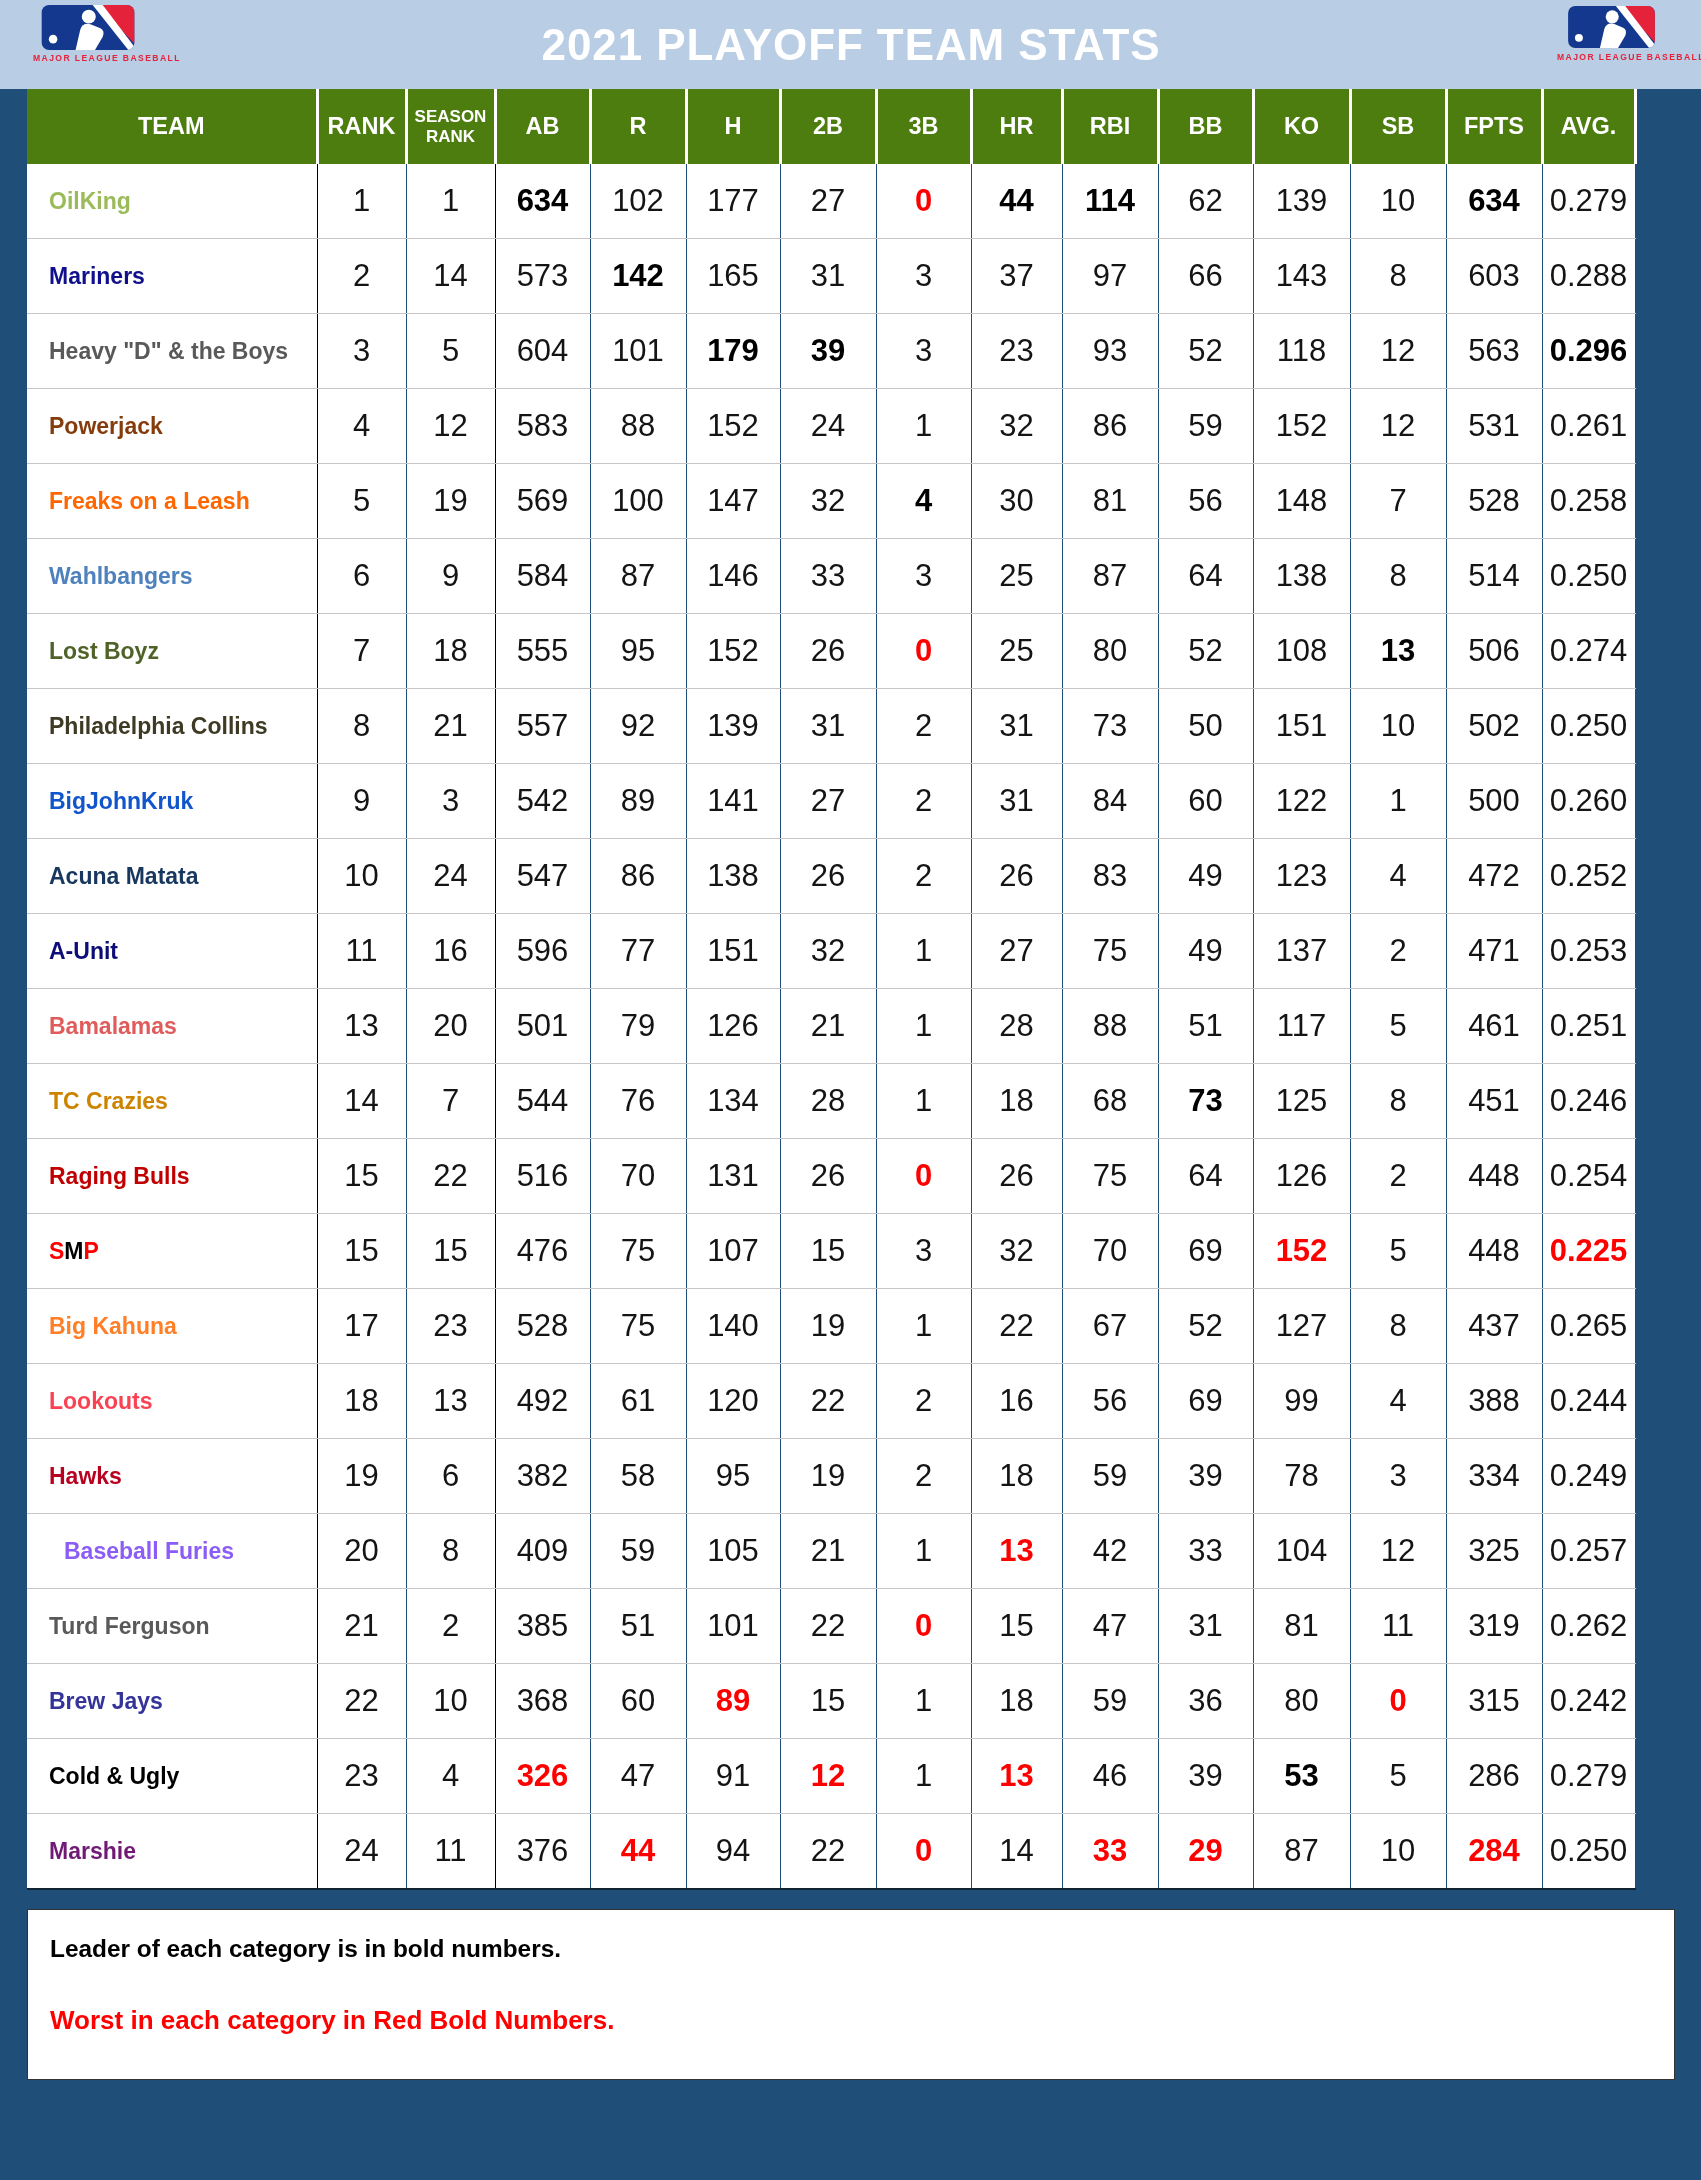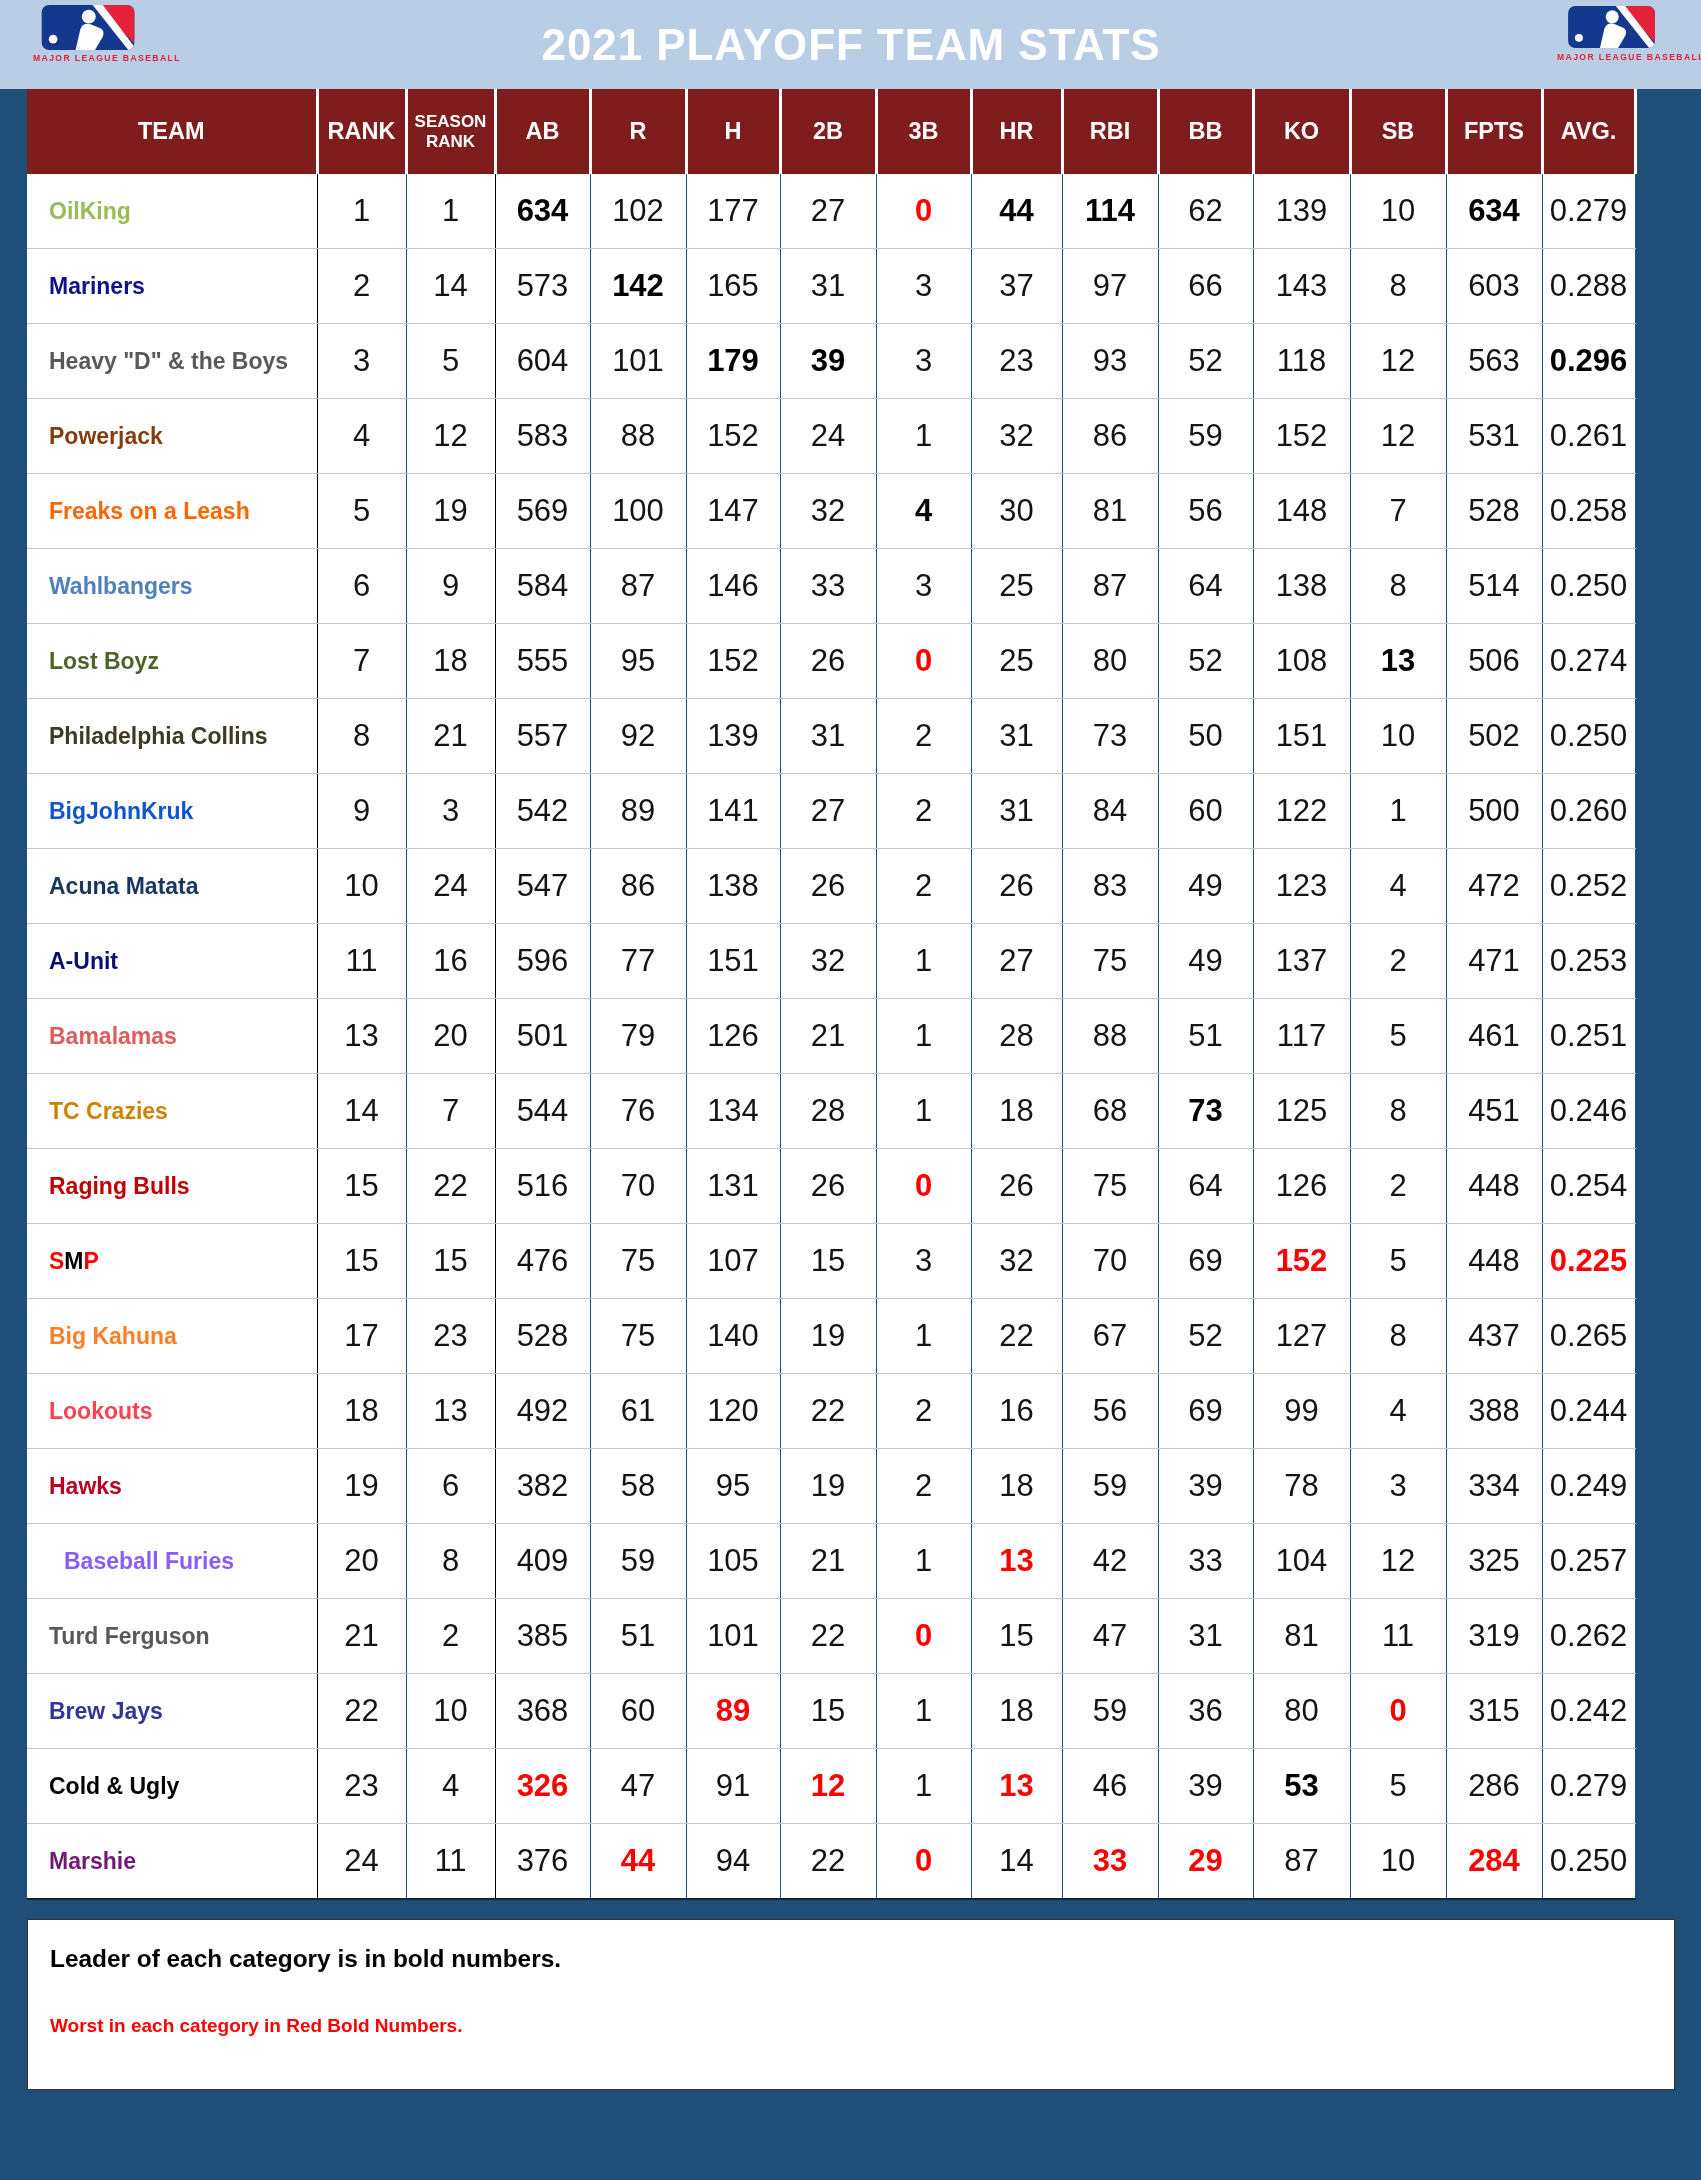--- a/index.html
+++ b/index.html
@@ -22,21 +22,21 @@
     display:block;margin-top:0.9px;
     color:#E4233B;font-size:8.6px;font-weight:bold;letter-spacing:1.4px;white-space:nowrap;
   }
   
   .table-wrap{margin:0 0 0 27px;width:1607px;}
   table{border-collapse:collapse;table-layout:fixed;width:1607px;}
   .c0{width:290px}.c1{width:89px}.c2{width:89px}.c3{width:95px}.c4{width:96px}
   .c5{width:94px}.c6{width:96px}.c7{width:95px}.c8{width:91px}.c9{width:96px}
   .c10{width:95px}.c11{width:97px}.c12{width:96px}.c13{width:96px}.c14{width:93px}
   th{
-    height:85px;background:#7f1d1d;color:#FFFFFF;
+    height:75px;background:#4d7c0f;color:#FFFFFF;
     font-size:23.5px;font-weight:bold;text-align:center;vertical-align:middle;
     border-right:3.6px solid #FFFFFF;padding:0;
   }
   th.small{font-size:17px;line-height:1.15;}
   td{
     height:74px;background:#FFFFFF;
     border-right:0.9px solid #1F4E79;border-bottom:0.9px solid #C6C6C6;
     text-align:center;vertical-align:middle;
     font-size:31px;color:#141414;padding:0;
   }
@@ -48,21 +48,21 @@
   td.lead{font-weight:bold;color:#000000;}
   td.worst{font-weight:bold;color:#FF0000;}
   tbody tr:last-child td{border-bottom:2.7px solid #123;}
   
   .footer{
     margin:19px 27px 0 27px;height:171px;background:#FFFFFF;
     border:0.9px solid #333333;box-sizing:border-box;
     padding:25px 0 0 22px;
   }
   .footer .l1{color:#000000;font-size:24.4px;font-weight:bold;margin:0 0 42px 0;}
-  .footer .l2{color:#FF0000;font-size:19px;font-weight:bold;margin:0;}
+  .footer .l2{color:#FF0000;font-size:26px;font-weight:bold;margin:0;}
 </style>
 </head>
 <body>
 
 <div class="banner">
   <div class="logo left">
     <svg width="94" height="45" viewBox="0 0 120 58">
       <defs>
           <clipPath id="lgA">
             <rect x="0" y="0" width="120" height="58" rx="10"></rect>

